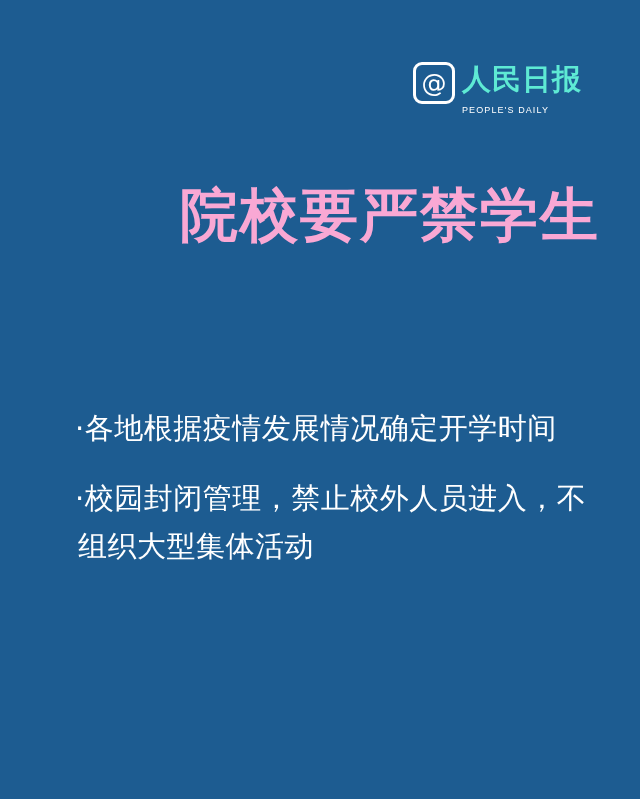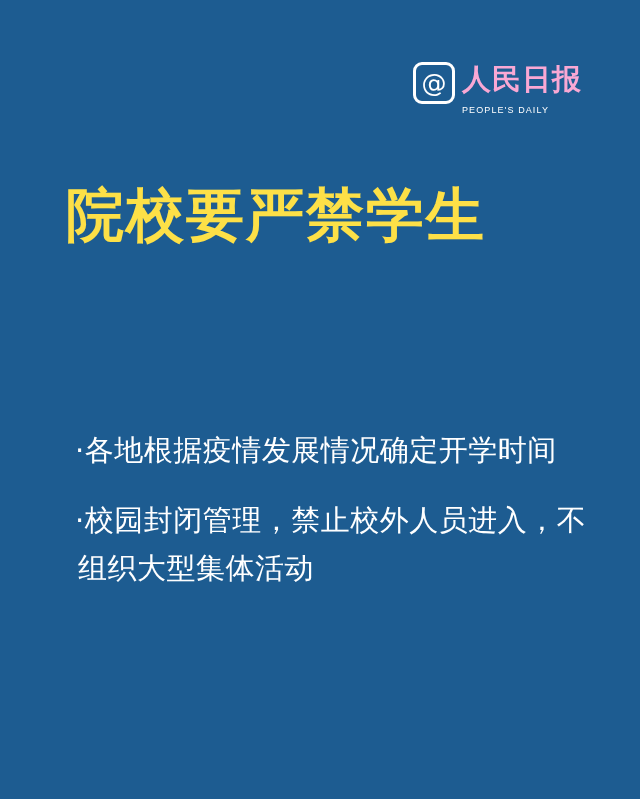--- a/index.html
+++ b/index.html
@@ -44,21 +44,21 @@
     line-height: 1;
     font-family: "DejaVu Sans", sans-serif;
   }
   .logo-text-wrap {
     display: flex;
     flex-direction: column;
     align-items: flex-start;
     padding-top: 1px;
   }
   .logo-cn {
-    color: #f9a8d4;
+    color: #5eead4;
     font-size: 29px;
     line-height: 32px;
     font-weight: bold;
     letter-spacing: 1px;
     white-space: nowrap;
   }
   .logo-en {
     color: #ffffff;
     font-size: 9px;
     line-height: 12px;
@@ -66,39 +66,39 @@
     white-space: nowrap;
     margin-top: 9px;
   }
 
   
   .headline {
     position: absolute;
     top: 178px;
     left: 66px;
     right: 40px;
-    color: #fde047;
+    color: #f9a8d4;
     font-size: 58px;
     line-height: 74px;
     font-weight: bold;
     letter-spacing: 2px;
     font-family: "DejaVu Sans", "Liberation Sans", sans-serif;
+    text-align: right;
   }
   .headline .line {
     display: block;
     white-space: nowrap;
   }
 
   
   .bullets {
     position: absolute;
     top: 404px;
     left: 78px;
     right: 52px;
-    margin-top: 22px;
   }
   .bullet {
     color: #ffffff;
     font-size: 29px;
     line-height: 48px;
     letter-spacing: 0.5px;
     margin-bottom: 22px;
     text-indent: -0.1em;
     font-family: "DejaVu Sans", "Liberation Sans", sans-serif;
   }

